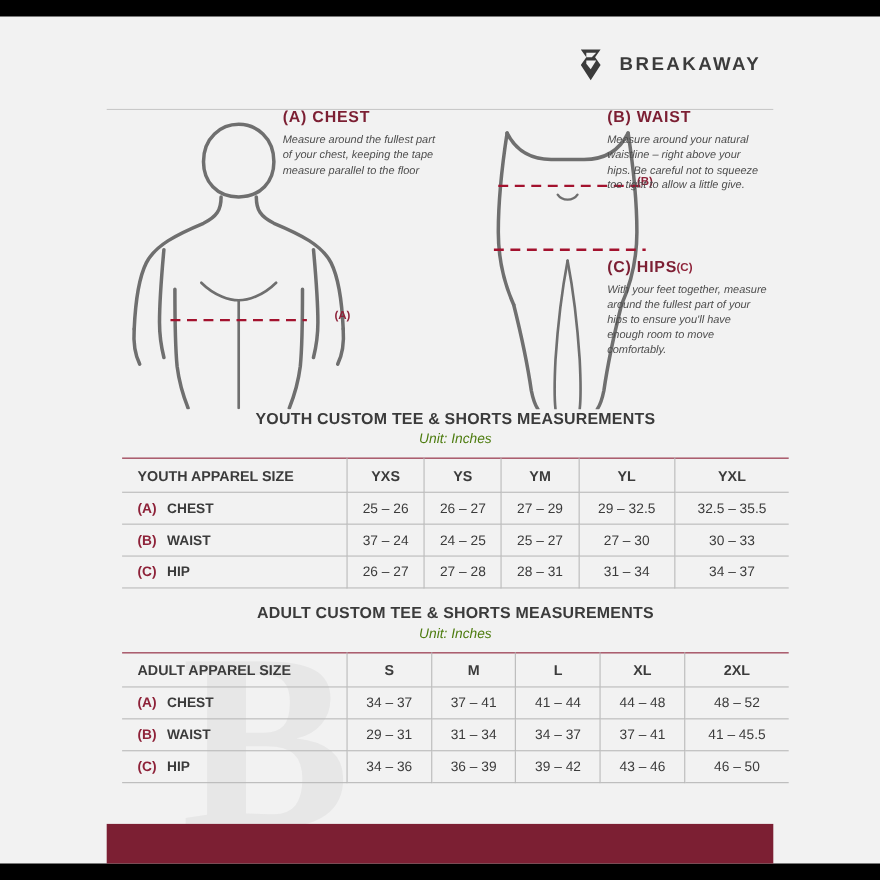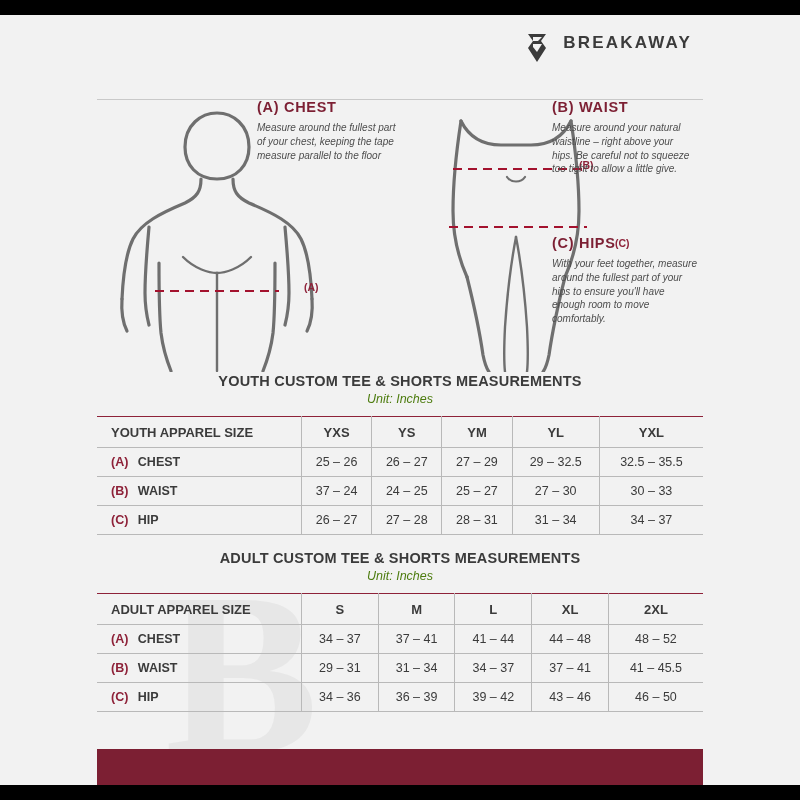--- a/index.html
+++ b/index.html
@@ -57,23 +57,23 @@
     top: 12px;
     font-size: 16.5px;
     font-weight: bold;
     letter-spacing: 1.3px;
     color: #3b3b3b;
     white-space: nowrap;
   }
   .brand-wrap {
     position: absolute;
     right: 108px;
-    top: 0;
+    top: 11px;
     display: flex;
-    align-items: flex-start;
+    align-items: center;
     gap: 13px;
   }
   .brand-mark {
     width: 26px;
     height: 30px;
     position: relative;
   }
   .brand-name {
     font-size: 17px;
     font-weight: bold;
@@ -123,21 +123,21 @@
   .measure-label {
     position: absolute;
     font-size: 10.5px;
     font-weight: bold;
     color: #8e2239;
   }
 
   
   .section {
     position: absolute;
-    left: 97px;
+    left: 111px;
     width: 606px;
     z-index: 2;
   }
   .sec-title {
     text-align: center;
     font-size: 14.5px;
     font-weight: bold;
     color: #3b3b3b;
     letter-spacing: 0.2px;
   }

